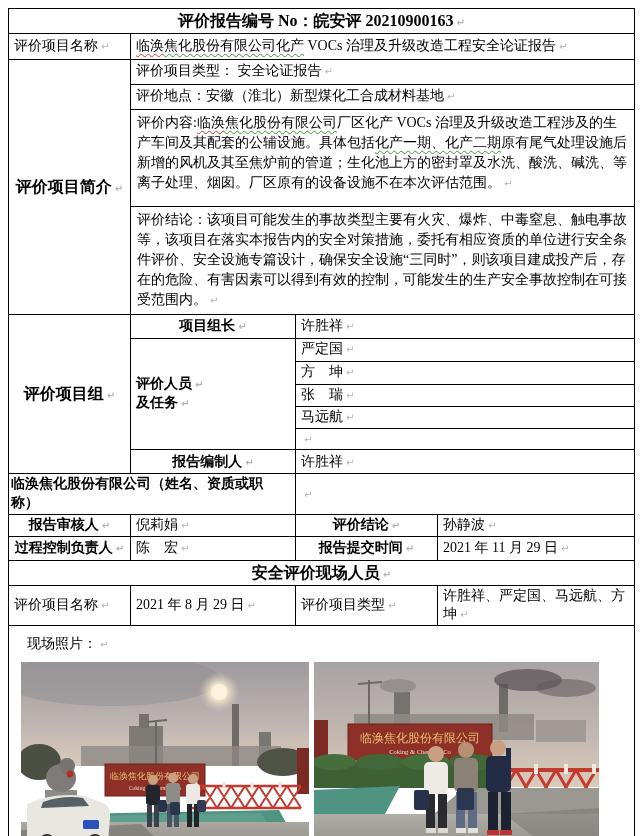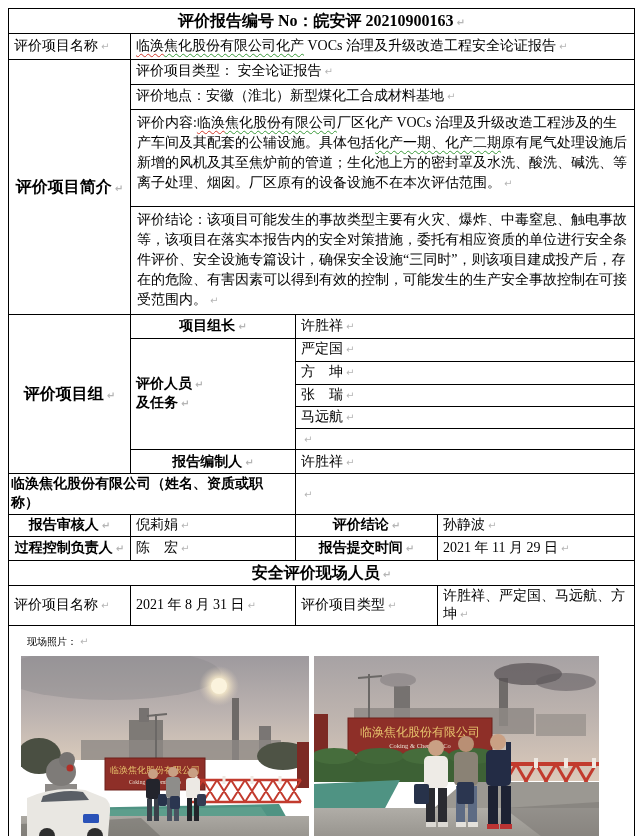--- a/index.html
+++ b/index.html
@@ -28,21 +28,21 @@
   .para{line-height:20px;padding:3px 6px 3px 6px;vertical-align:top;}
   .val{}
   
   .pm::after{content:"\21B5";color:#b5b5b5;font-size:10px;margin-left:3px;font-family:"DejaVu Sans",sans-serif;}
   .pmline::after{content:"\21B5";color:#b5b5b5;font-size:10px;margin-left:3px;font-family:"DejaVu Sans",sans-serif;}
   
   .u-red{text-decoration-line:underline;text-decoration-style:wavy;text-decoration-color:#d03a2b;text-decoration-thickness:1px;text-underline-offset:3px;}
   .u-green{text-decoration-line:underline;text-decoration-style:wavy;text-decoration-color:#3a9a3a;text-decoration-thickness:1px;text-underline-offset:3px;}
   .two-line span{display:block;text-align:left;font-weight:bold;}
   .photos-cell{padding:0;vertical-align:top;}
-  .photos-label{padding:9px 0 8px 18px;font-size:10px;}
+  .photos-label{padding:9px 0 8px 18px;font-size:14px;}
   .photo-row{display:flex;gap:5px;margin-left:12px;}
   .photo-row svg{display:block;}
 </style>
 </head>
 <body>
 
 <table class="report">
   <colgroup>
       <col style="width:122px">
       <col style="width:165px">
@@ -120,21 +120,21 @@
     <td class="lbl pm">报告提交时间</td>
     <td class="val pm">2021 年 11 月 29 日</td>
   </tr>
 
   <tr style="height:23px">
     <td colspan="4" class="sect pm">安全评价现场人员</td>
   </tr>
 
   <tr style="height:40px">
     <td class="lblr pm">评价项目名称</td>
-    <td class="val pm">2021 年 8 月 31 日</td>
+    <td class="val pm">2021 年 8 月 29 日</td>
     <td class="lblr pm">评价项目类型</td>
     <td class="val pm" style="line-height:18px;">许胜祥、严定国、马远航、方坤</td>
   </tr>
 
   <tr style="height:238px">
     <td colspan="4" class="photos-cell">
       <div class="photos-label pm">现场照片：</div>
       <div class="photo-row">
 
         <svg width="288" height="190" viewBox="0 0 288 190">

